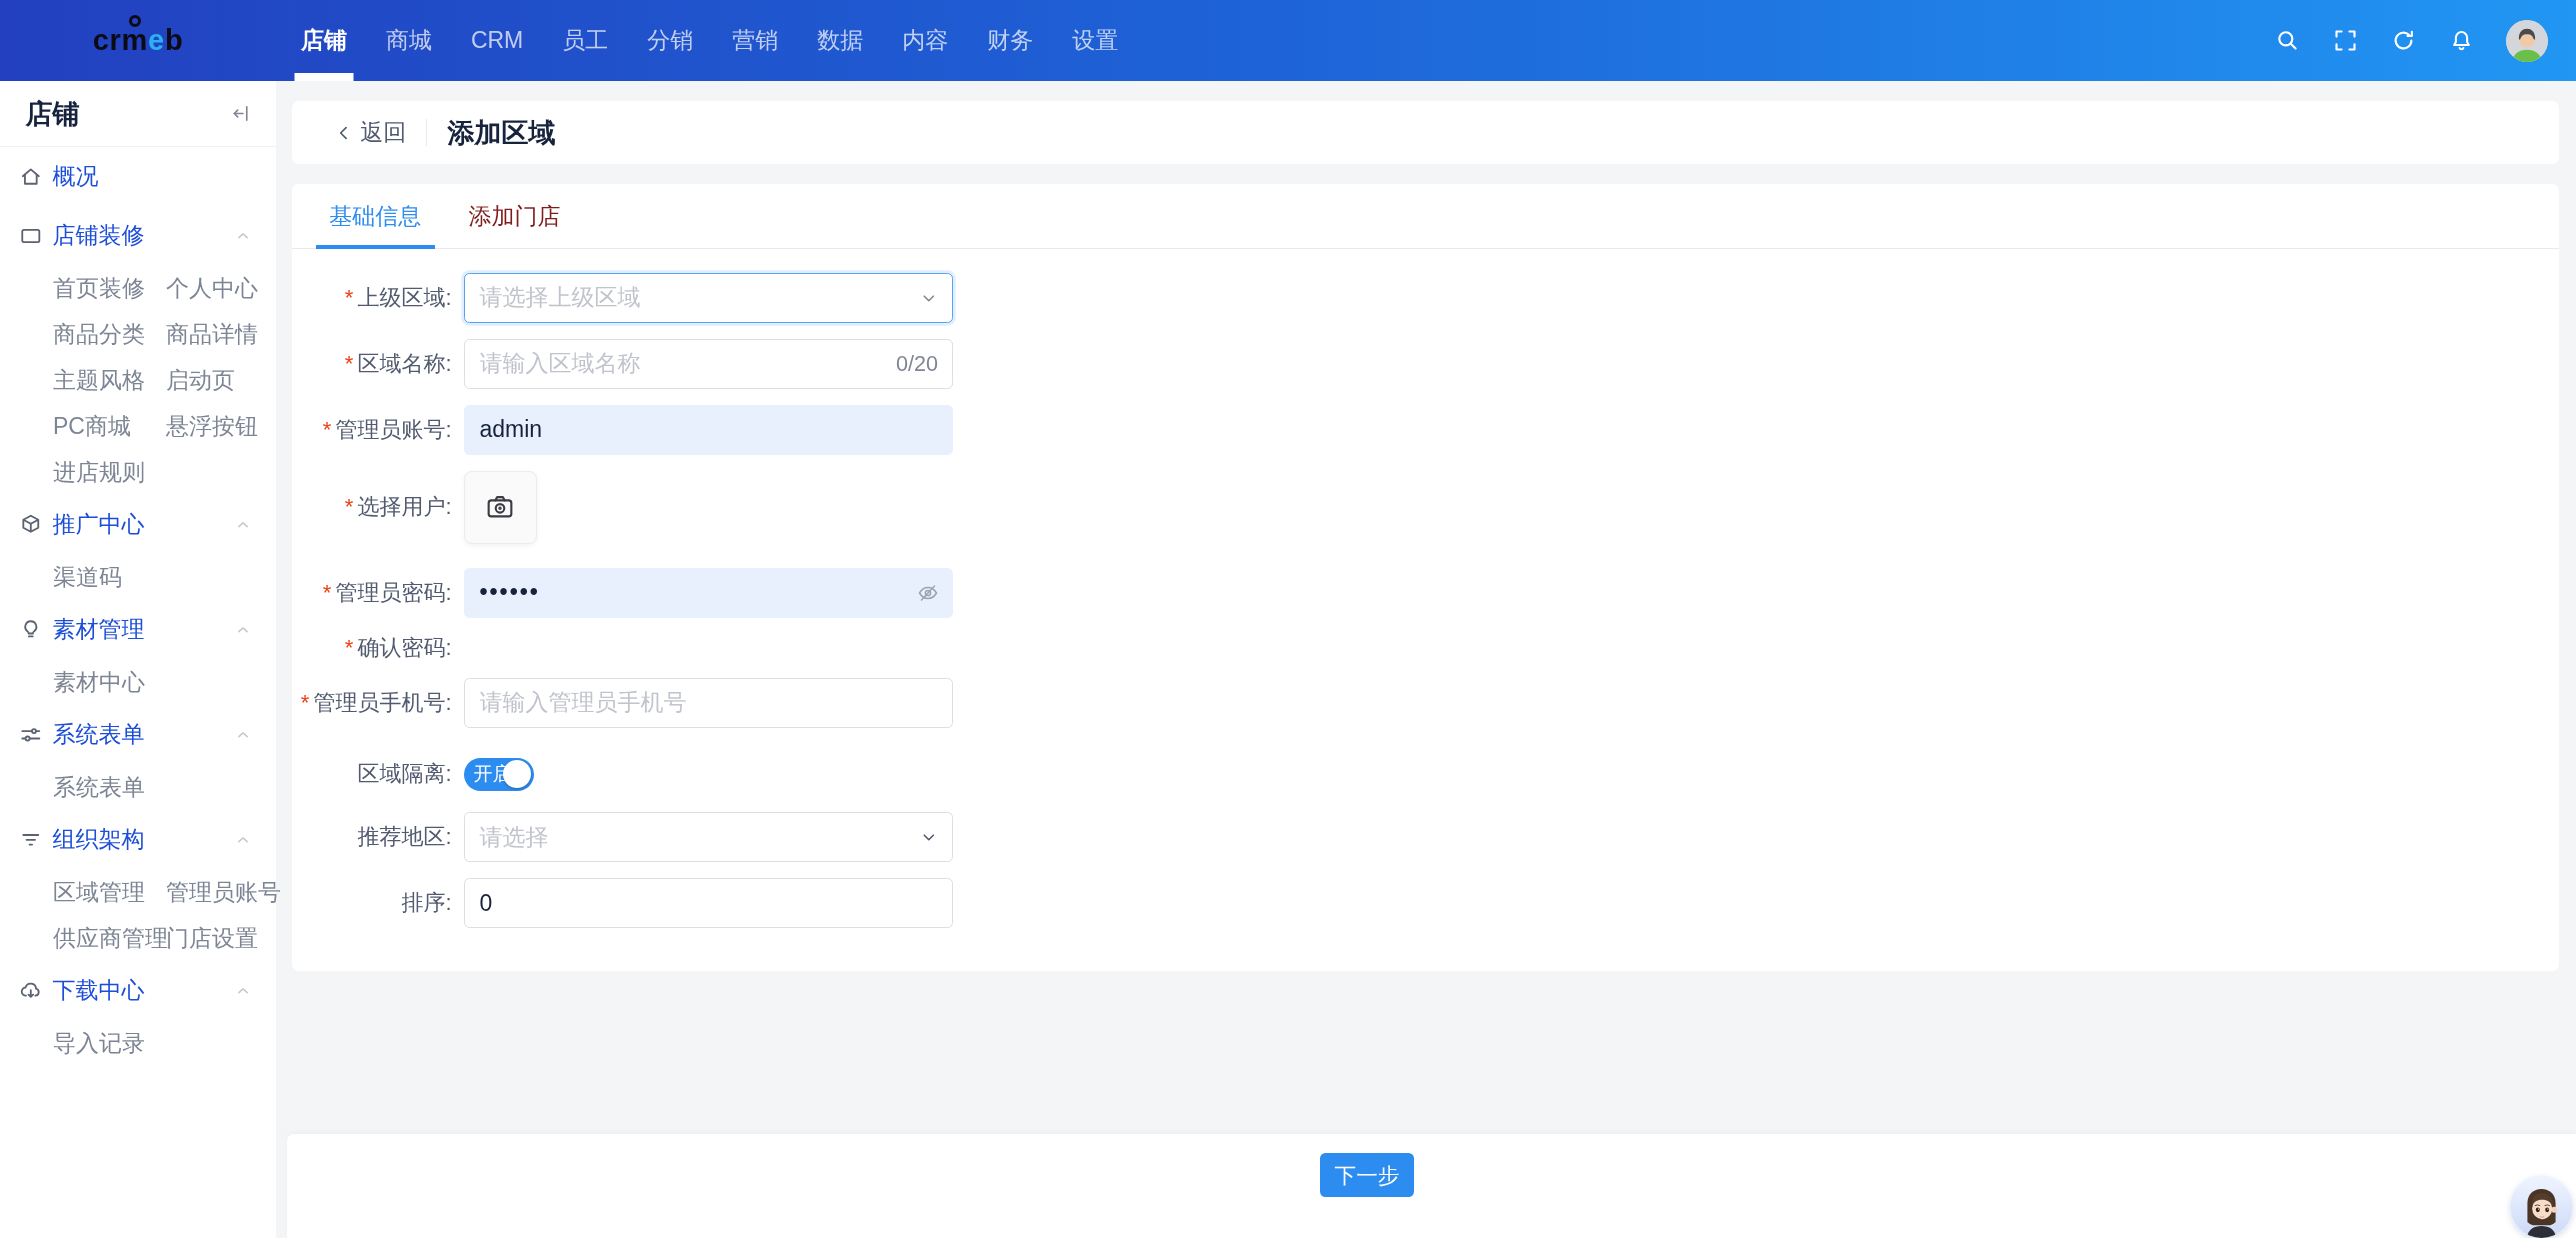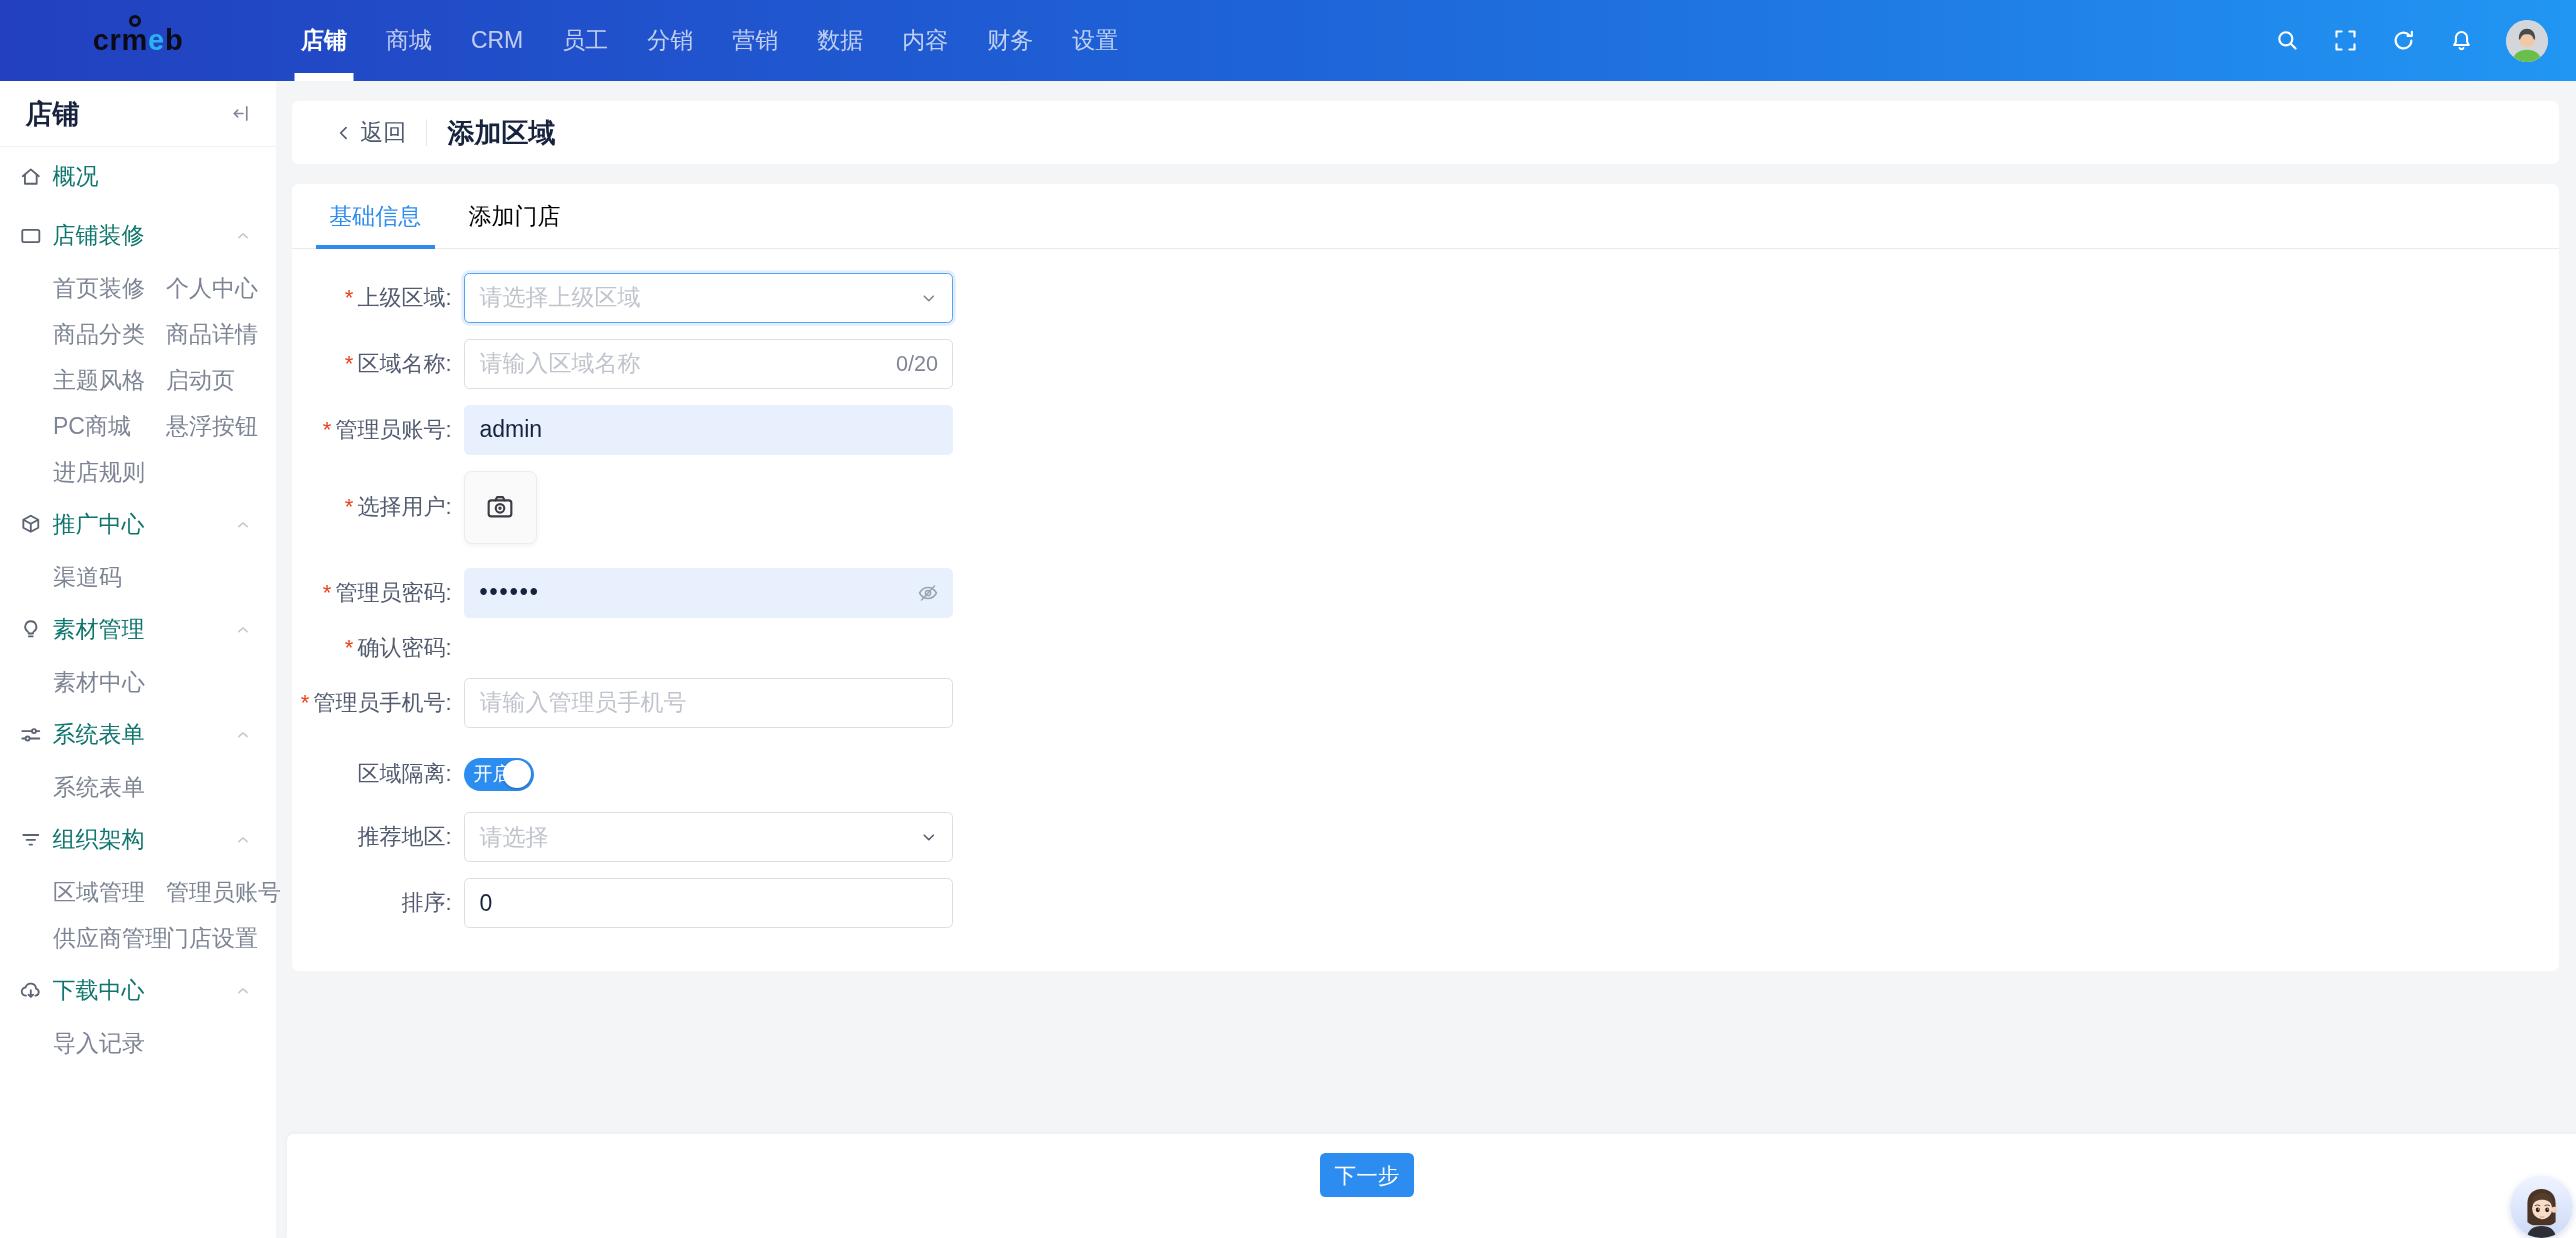--- a/index.html
+++ b/index.html
@@ -28,41 +28,41 @@
   .avatar { width:42px; height:42px; border-radius:50%; overflow:hidden; background:#d3d6da; cursor:pointer; flex:none; }
 
   
   .sidebar { position:absolute; top:81px; left:0; bottom:0; width:276px; background:#ffffff; z-index:20; }
   .sb-head { height:65px; display:flex; align-items:center; justify-content:space-between; padding:0 23px 0 25.6px; }
   .sb-title { font-size:27px; font-weight:bold; color:#17233d; }
   .sb-collapse { width:23px; height:23px; cursor:pointer; }
   .sb-divider { height:1.3px; background:#f0f2f5; }
   .sb-menu { padding-top:0; }
   .sb-section { height:59px; display:flex; align-items:center; padding:0 23px 0 17.5px;
-                color:#0f766e; font-size:23px; cursor:pointer; }
+                color:#1d4ed8; font-size:23px; cursor:pointer; }
   .sb-sec-icon { width:25.6px; height:25.6px; margin-right:9.4px; flex:none; }
   .sb-sec-label { flex:1; white-space:nowrap; }
   .sb-chevron { width:20px; height:20px; flex:none; }
   .sb-subgrid { display:grid; grid-template-columns:113px 1fr; padding-left:53px; }
   .sb-sub { height:46px; line-height:46px; font-size:23px; color:#7d8594; cursor:pointer; white-space:nowrap; }
 
   
   .main { position:absolute; top:81px; left:276px; right:0; bottom:0;
           background:#f4f5f7; padding:20px 17.5px 0 15.5px; overflow:hidden; }
   .header-card { height:63px; background:#fff; border-radius:6.7px; display:flex; align-items:center;
                  padding:0 27px 0 42px; }
   .back-icon { width:20px; height:20px; cursor:pointer; flex:none; }
   .back-label { font-size:23px; color:#515a6e; margin-left:6.7px; cursor:pointer; }
   .hdr-divider { width:1.3px; height:27px; background:#e8eaec; margin:0 20px; }
   .page-title { font-size:27px; font-weight:bold; color:#17233d; }
 
   .main-card { margin-top:20px; background:#fff; border-radius:6.7px; padding-bottom:27px; }
   .tabs { display:flex; padding:19px 0 0 31px; border-bottom:1.3px solid #e8eaec; }
   .tab { position:relative; font-size:23px; line-height:27px; padding:0 6.7px 17.5px;
-         color:#000000; cursor:pointer; margin-right:34px; white-space:nowrap; }
+         color:#7f1d1d; cursor:pointer; margin-right:34px; white-space:nowrap; }
   .tab.active { color:#2d8cf0; }
   .tab.active::after { content:''; position:absolute; left:-6.7px; right:-6.7px; bottom:-1.3px;
                        height:4px; background:#2d8cf0; }
 
   .form { padding-top:24px; }
   .frow { display:flex; align-items:center; margin-bottom:16px; }
   .flabel { width:172px; flex:none; text-align:right; padding-right:12px;
             font-size:22px; color:#515a6e; line-height:28px; white-space:nowrap; }
   .req { color:#ed4014; margin-right:4px; font-size:22px; }
   .ctl { position:relative; width:489px; height:50px; border:1.3px solid #dcdee2; border-radius:5.4px;

